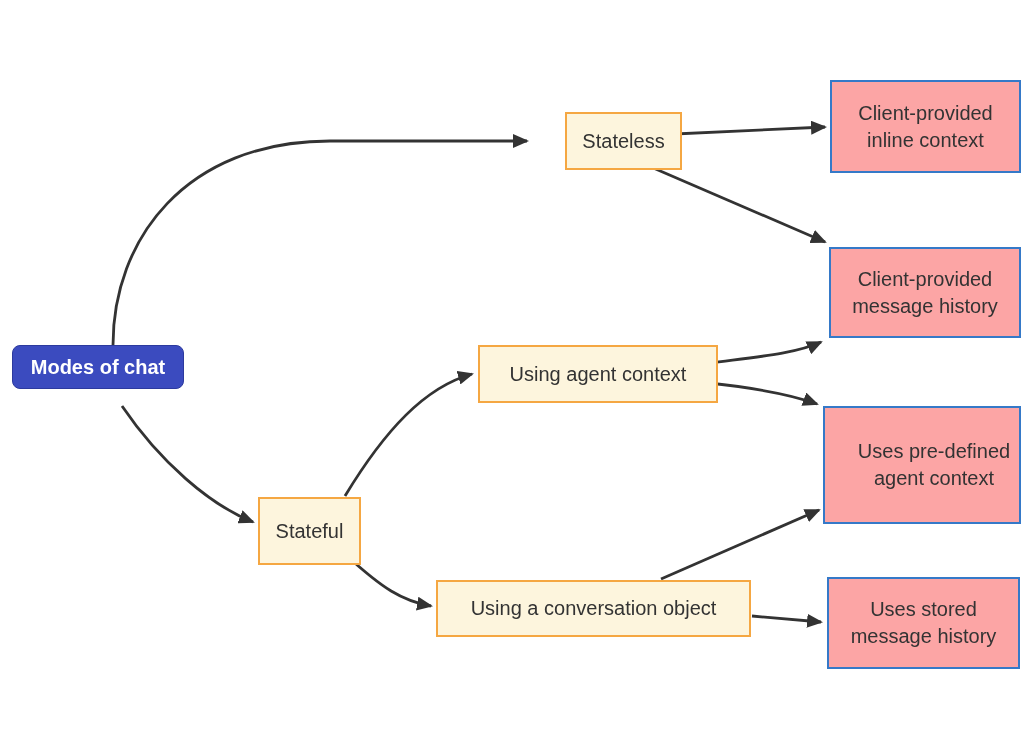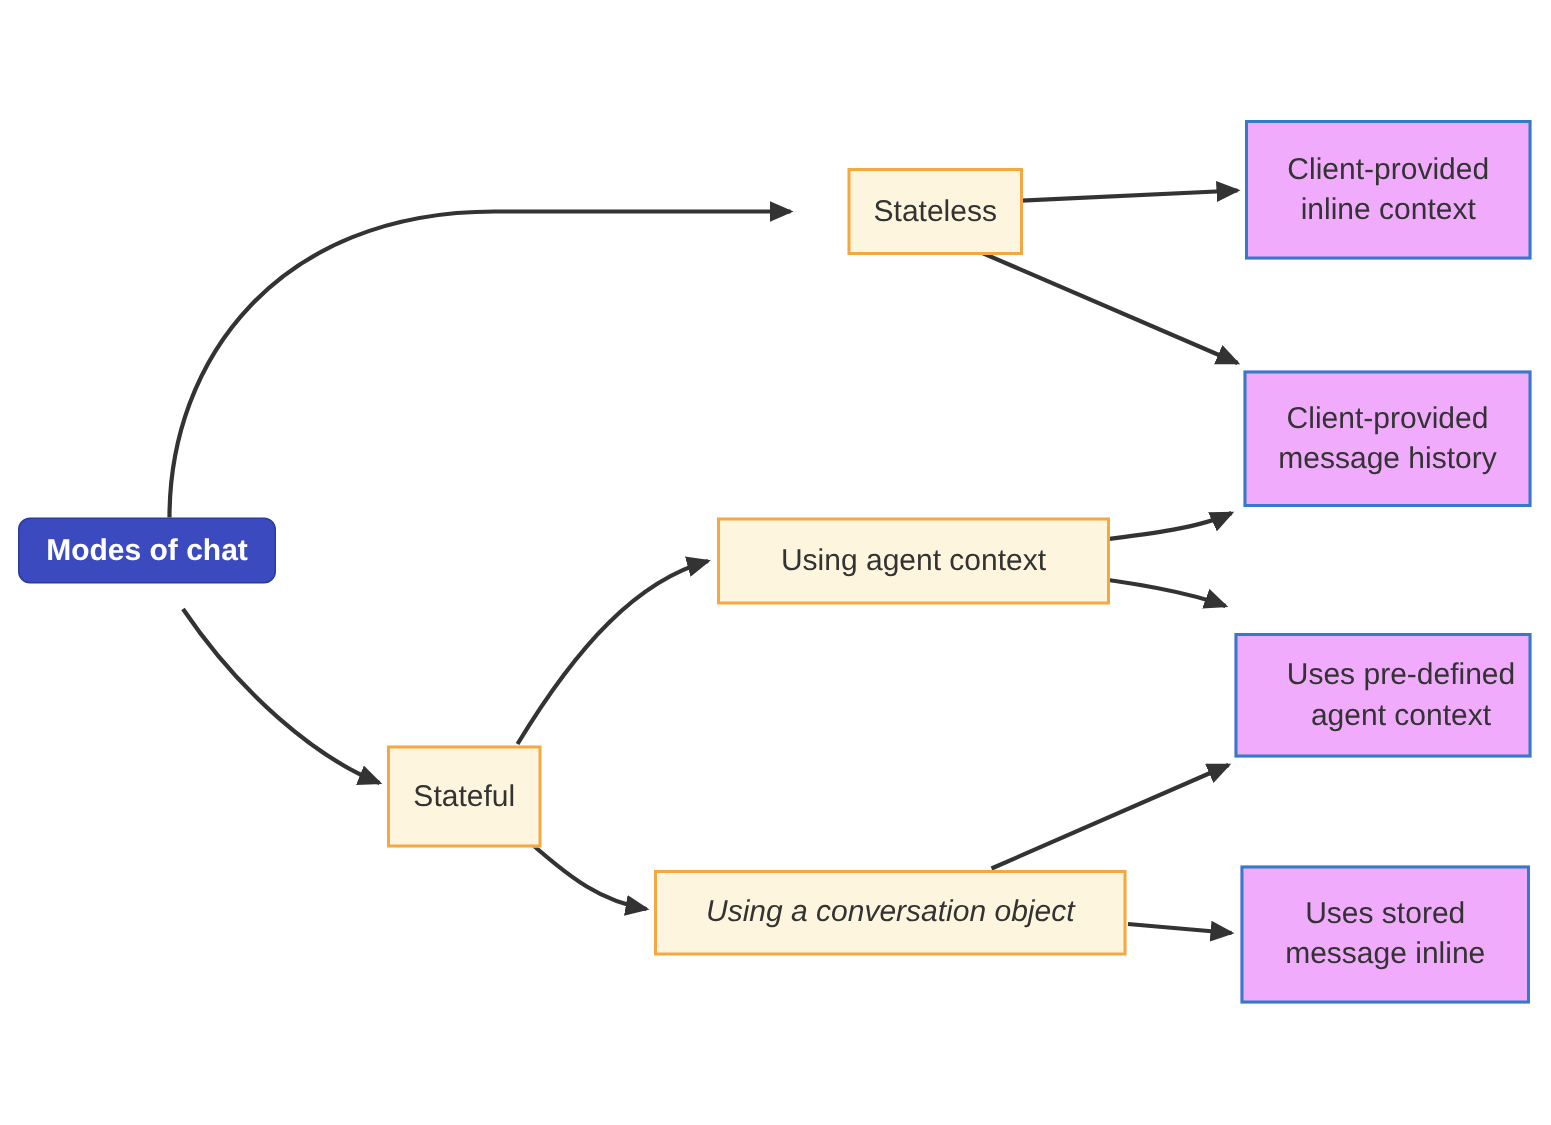--- a/index.html
+++ b/index.html
@@ -42,21 +42,21 @@
     border: 1px solid #2c3a9e;
     border-radius: 8px;
     color: #ffffff;
     font-weight: bold;
   }
   .node.branch {
     background: #fdf5dd;
     border: 2px solid #f5a742;
   }
   .node.leaf {
-    background: #f0abfc;
+    background: #fca5a5;
     border: 2px solid #3579c8;
   }
 </style>
 </head>
 <body>
 
 <div class="canvas">
 
   <svg class="edges" width="1034" height="750" viewBox="0 0 1034 750">
     <defs>
@@ -75,29 +75,29 @@
     <path class="edge" d="M661,579 L819,510" marker-end="url(#arrow)"></path>
     <path class="edge" d="M752,616 L821,622" marker-end="url(#arrow)"></path>
   </svg>
 
   <div class="node root" style="left:12px; top:345px; width:172px; height:44px;">Modes of chat</div>
 
   <div class="node branch" style="left:535px; top:112px; width:117px; height:58px;margin-left:30px;">Stateless</div>
 
   <div class="node branch" style="left:258px; top:497px; width:103px; height:68px;">Stateful</div>
 
-  <div class="node branch" style="left:478px; top:345px; width:262px; height:58px;">Using agent context</div>
+  <div class="node branch" style="left:478px; top:345px; width:240px; height:58px;">Using agent context</div>
 
-  <div class="node branch" style="left:436px; top:580px; width:315px; height:57px;font-style:italic;">Using a conversation object</div>
+  <div class="node branch" style="left:436px; top:580px; width:315px; height:57px;">Using a conversation object</div>
 
   <div class="node leaf" style="left:830px; top:80px; width:191px; height:93px;">Client-provided
 inline context</div>
 
   <div class="node leaf" style="left:829px; top:247px; width:192px; height:91px;">Client-provided
 message history</div>
 
-  <div class="node leaf" style="left:823px; top:422px; width:198px; height:83px;padding-left:24px;">Uses pre-defined
+  <div class="node leaf" style="left:823px; top:406px; width:198px; height:118px;padding-left:24px;">Uses pre-defined
 agent context</div>
 
   <div class="node leaf" style="left:827px; top:577px; width:193px; height:92px;">Uses stored
-message inline</div>
+message history</div>
 
 </div>
 
 </body></html>

